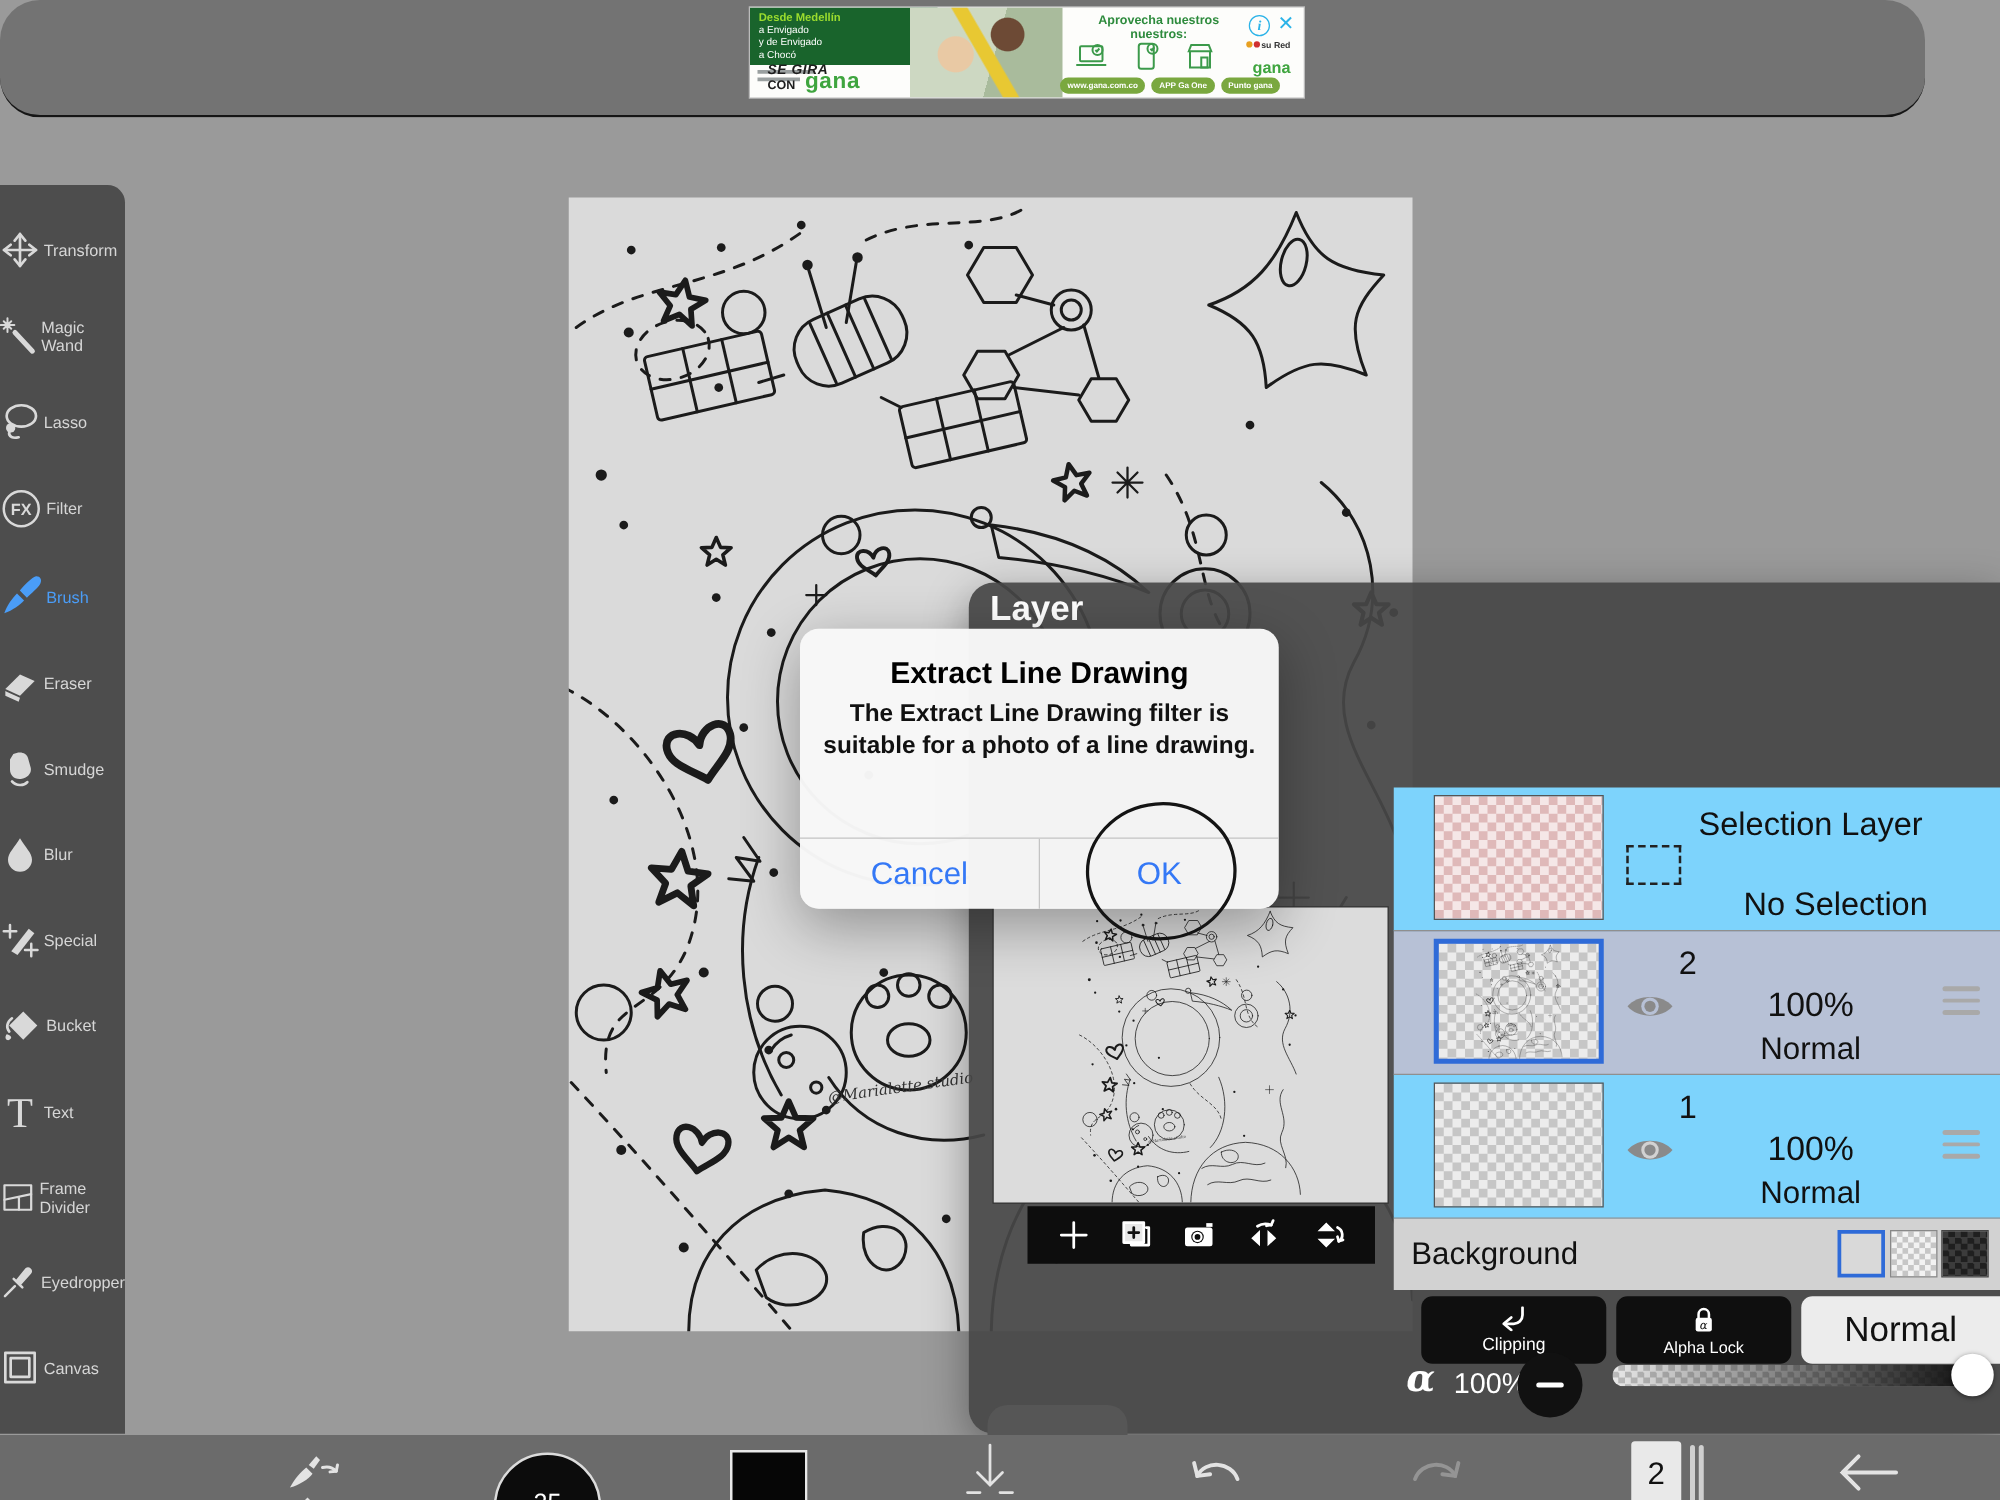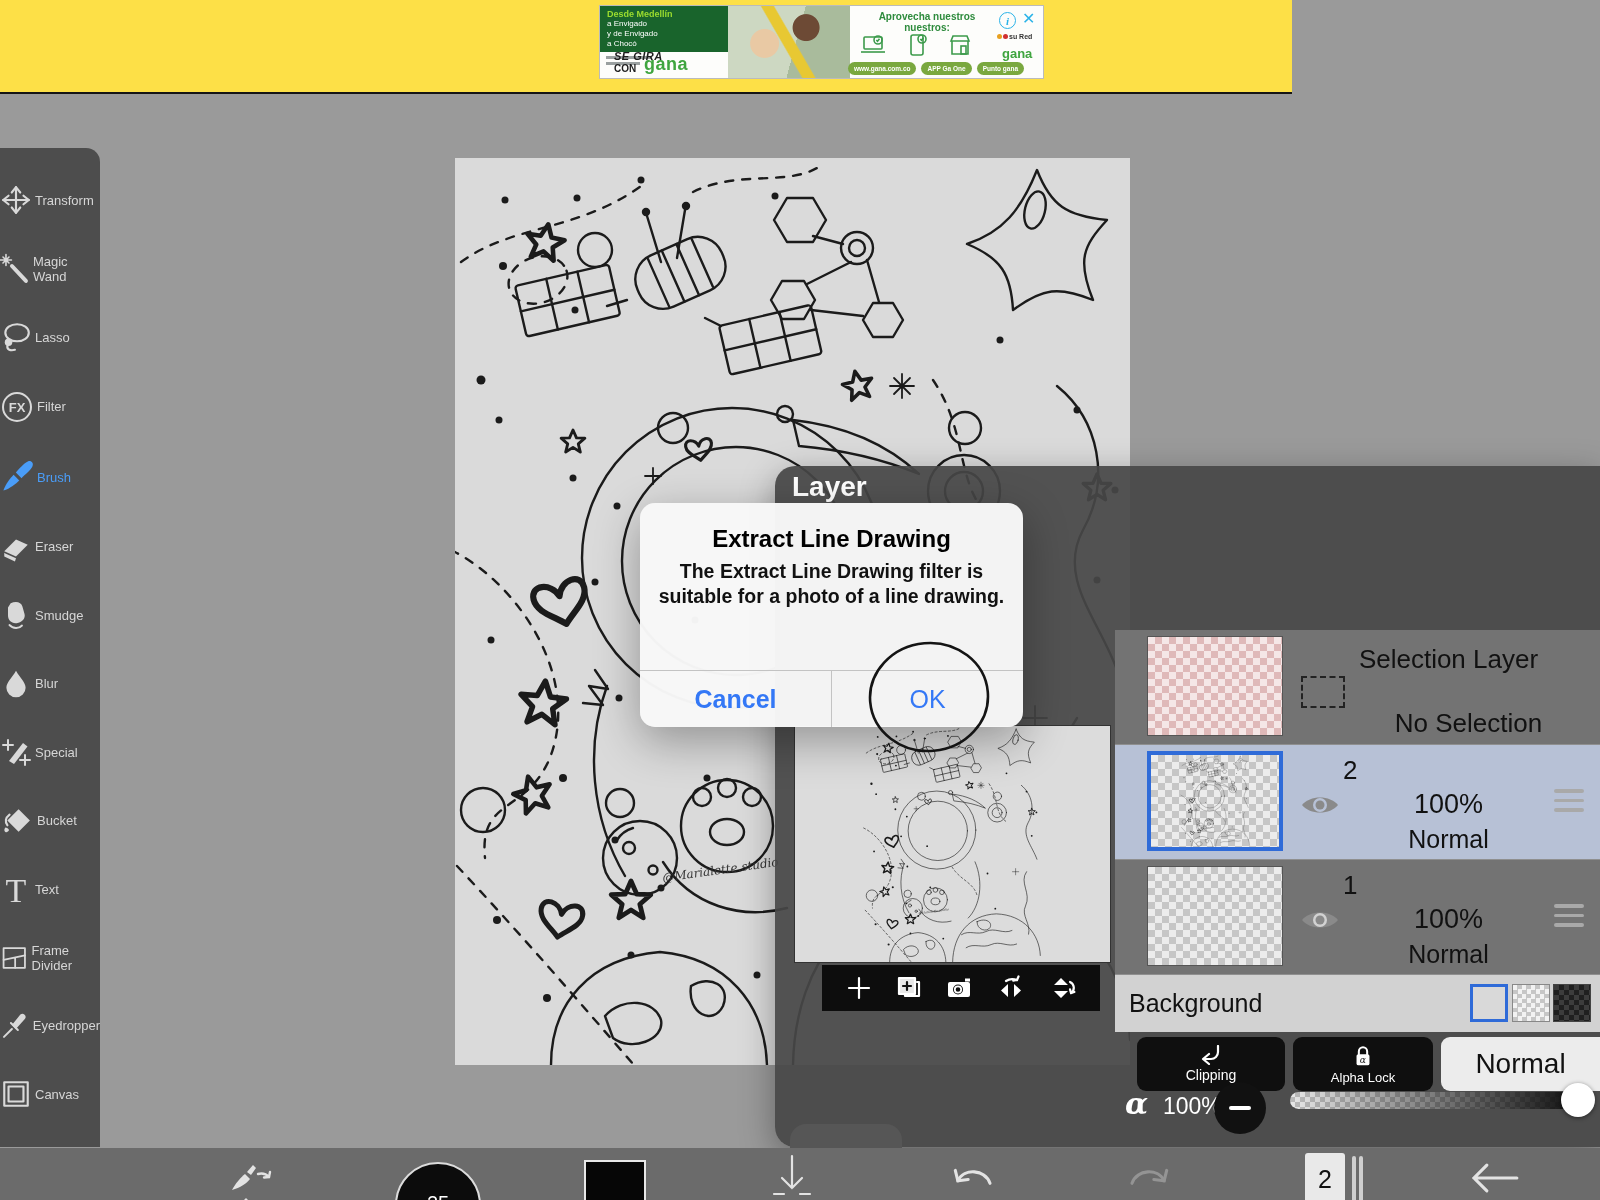--- a/index.html
+++ b/index.html
@@ -2,21 +2,21 @@
 <html><head>
 <meta charset="utf-8">
 <style>
   html,body{margin:0;padding:0;}
   body{width:1600px;height:1200px;overflow:hidden;background:#9a9a9a;
        font-family:"Liberation Sans","DejaVu Sans",sans-serif;-webkit-font-smoothing:antialiased;}
   #app{position:relative;width:1600px;height:1200px;}
   .abs{position:absolute;}
 
   
-  .ad-strip{left:0;top:0;width:1292px;height:92px;background:#fde047;border-bottom:2px solid #151515;z-index:40;}
+  .ad-strip{left:0;top:0;width:1540px;height:92px;background:#737373;border-bottom:2px solid #151515;z-index:40;border-radius:32px;}
   .ad-card{left:600px;top:6px;width:443px;height:72px;background:#fdfdfb;overflow:hidden;box-shadow:0 0 0 1px #bbb;}
   .ad-green{left:0;top:0;width:150px;height:46px;background:#19642c;color:#fff;padding:3px 0 0 7px;box-sizing:border-box;line-height:10px;}
   .ad-green .l1{color:#9bdc2e;font-weight:bold;font-size:9px;}
   .ad-green .l2{font-size:8px;}
   .ad-bar{background:#9aa0a0;height:3px;}
   .ad-tag1{left:14px;top:44px;font-size:11px;font-weight:900;font-style:italic;color:#1d1d1d;letter-spacing:.5px;}
   .ad-tag2{left:14px;top:57px;font-size:10px;font-weight:900;color:#1d1d1d;}
   .ad-brand{left:44px;top:48px;font-size:18px;font-weight:800;color:#3fa53f;letter-spacing:.5px;}
   .ad-photo{left:128px;top:0;width:122px;height:72px;
     background:
@@ -52,21 +52,21 @@
   
   .layer-panel{left:775px;top:466px;width:825px;height:681px;background:rgba(70,70,70,0.92);
                border-radius:20px 0 0 20px;z-index:10;box-shadow:0 10px 34px rgba(0,0,0,.35);}
   .lp-title{left:17px;top:5px;color:#fff;font-size:28px;font-weight:bold;}
   .lp-preview{left:20px;top:260px;width:315px;height:236px;background:#dcdcdc;box-shadow:0 0 0 1px #333;}
   .lp-minibar{left:47px;top:499px;width:278px;height:46px;background:#0d0d0d;display:flex;align-items:center;justify-content:space-evenly;}
   .wicon{stroke:#fff;fill:none;stroke-width:2.2;stroke-linecap:round;stroke-linejoin:round;}
   .wfill{fill:#fff;stroke:none;}
 
   .lp-list{left:340px;top:164px;width:485px;}
-  .lrow{position:relative;width:485px;border-bottom:1px solid #8f8f8f;background:#737373;}
+  .lrow{position:relative;width:485px;border-bottom:1px solid #8f8f8f;background:#7dd3fc;}
   .lrow.sel{background:#b7c1d6;}
   .lrow .thumb{position:absolute;left:32px;top:6px;width:136px;height:100px;box-sizing:border-box;border:1.5px solid #555;overflow:hidden;}
   .lrow.sel .thumb{border:4px solid #2f6bd8;}
   .checker-pink{background:conic-gradient(#dfb9b9 25%,#f5e7e7 0 50%,#dfb9b9 0 75%,#f5e7e7 0) 0 0/14px 14px;}
   .checker-light{background:conic-gradient(#c6c6c6 25%,#ececec 0 50%,#c6c6c6 0 75%,#ececec 0) 0 0/14px 14px;}
   .checker-mini{background:conic-gradient(#c6c6c6 25%,#f2f2f2 0 50%,#c6c6c6 0 75%,#f2f2f2 0) 0 0/9px 9px;}
   .checker-dark{background:conic-gradient(#1f1f1f 25%,#3c3c3c 0 50%,#1f1f1f 0 75%,#3c3c3c 0) 0 0/10px 10px;}
   .ltext{position:absolute;left:190px;right:8px;text-align:center;color:#111;}
   .dash-ico{position:absolute;left:186px;top:46px;width:40px;height:28px;border:2px dashed #222;}
   .eye{position:absolute;left:185px;top:46px;}
@@ -95,21 +95,21 @@
 
   
   .dialog{left:640px;top:503px;width:383px;height:224px;background:rgba(247,247,247,0.98);border-radius:15px;
           z-index:30;box-shadow:0 14px 46px rgba(0,0,0,.33);}
   .dlg-title{position:absolute;left:0;right:0;top:22px;text-align:center;font-size:24px;font-weight:bold;color:#000;}
   .dlg-body{position:absolute;left:8px;right:8px;top:56px;text-align:center;font-size:19.5px;line-height:25px;color:#111;font-weight:bold;}
   .dlg-sep{position:absolute;left:0;right:0;top:167px;height:1px;background:#c3c3c3;}
   .dlg-row{position:absolute;left:0;right:0;top:168px;bottom:0;display:flex;}
   .dlg-cell{flex:1;display:flex;align-items:center;justify-content:center;font-size:25px;color:#3478f6;}
   .dlg-vsep{width:1px;background:#c3c3c3;}
-  .dlg-cancel{font-weight:700;}
+  .dlg-cancel{font-weight:400;}
   .ok-circle{left:866px;top:640px;z-index:31;}
 
   
   .collapse-tab{left:790px;top:1124px;width:112px;height:76px;background:#565656;border-radius:16px 16px 0 0;z-index:14;}
   .bottom-bar{left:0;top:1148px;width:1600px;height:52px;background:#6b6b6b;z-index:15;}
   .bb{position:absolute;top:12px;}
   .size-circle{position:absolute;left:395px;top:14px;width:82px;height:82px;border-radius:50%;background:#0c0c0c;
                border:2px solid #dcdcdc;display:flex;align-items:flex-start;justify-content:center;}
   .size-circle span{color:#fff;font-size:20px;margin-top:28px;}
   .color-swatch{position:absolute;left:584px;top:12px;width:58px;height:58px;background:#060606;border:2px solid #e8e8e8;}

